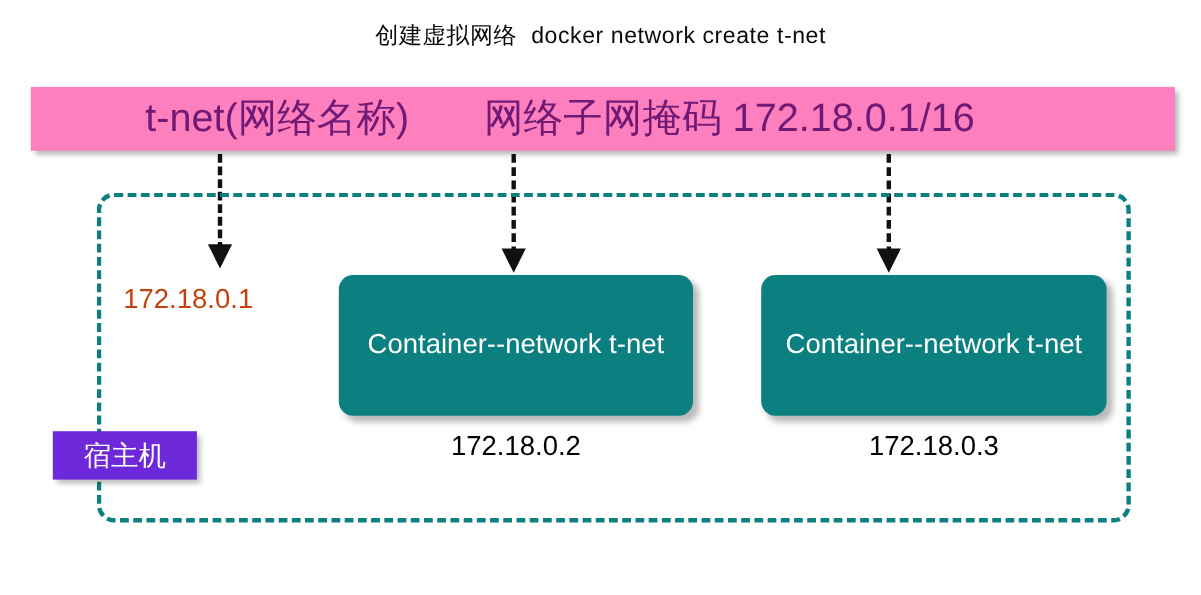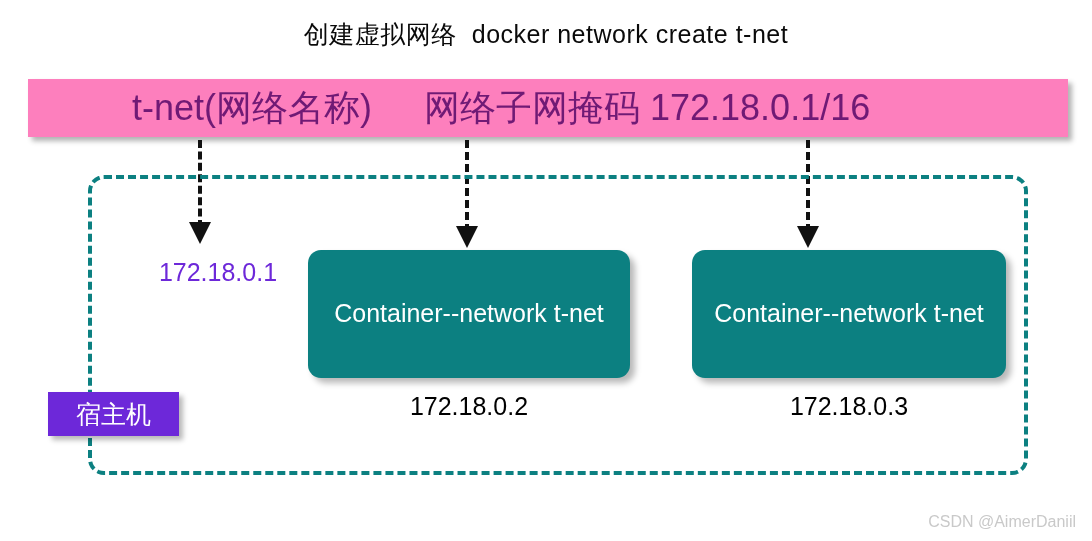--- a/index.html
+++ b/index.html
@@ -18,21 +18,21 @@
     overflow: hidden;
   }
 
   
   .title {
     position: absolute;
     left: 0;
     top: 18px;
     width: 1092px;
     text-align: center;
-    font-size: 25px;
+    font-size: 21px;
     color: #0a0a0a;
     letter-spacing: 0.5px;
     white-space: pre;
   }
 
   
   .banner {
     position: absolute;
     left: 28px;
     top: 79px;
@@ -43,21 +43,21 @@
   }
   .banner-label {
     position: absolute;
     top: 50%;
     transform: translateY(-50%);
     color: #701a75;
     font-size: 36px;
     white-space: nowrap;
   }
   .banner-label.net-name { left: 104px; }
-  .banner-label.subnet   { left: 396px; text-align: center; }
+  .banner-label.subnet   { left: 412px; text-align: center; }
 
   
   .host-region {
     position: absolute;
     left: 88px;
     top: 175px;
     width: 940px;
     height: 300px;
     border: 4px dashed #0c8081;
     border-radius: 16px;
@@ -82,26 +82,26 @@
     width: 0;
     height: 0;
     border-left: 11px solid transparent;
     border-right: 11px solid transparent;
     border-top: 22px solid #111111;
   }
 
   
   .gateway {
     position: absolute;
-    left: 123px;
+    left: 112px;
     top: 256px;
     width: 190px;
-    text-align: center;
-    font-size: 25px;
-    color: #6d28d9;
+    text-align: left;
+    font-size: 25px;
+    color: #c2410c;
     line-height: 1.35;
   }
   .gateway div { white-space: nowrap; }
 
   
   .container-box {
     position: absolute;
     background: #0c8081;
     border-radius: 13px;
     box-shadow: 5px 5px 6px rgba(0,0,0,0.28);
@@ -196,15 +196,14 @@
   <div class="ip-caption ip-app1">172.18.0.2</div>
 
   <div class="container-box box-app2">
     <div>Container</div>
     <div>--network t-net</div>
   </div>
   <div class="ip-caption ip-app2">172.18.0.3</div>
 
   <div class="host-badge">宿主机</div>
 
-  <div class="watermark">CSDN @AimerDaniil</div>
 
 </div>
 
 </body></html>

